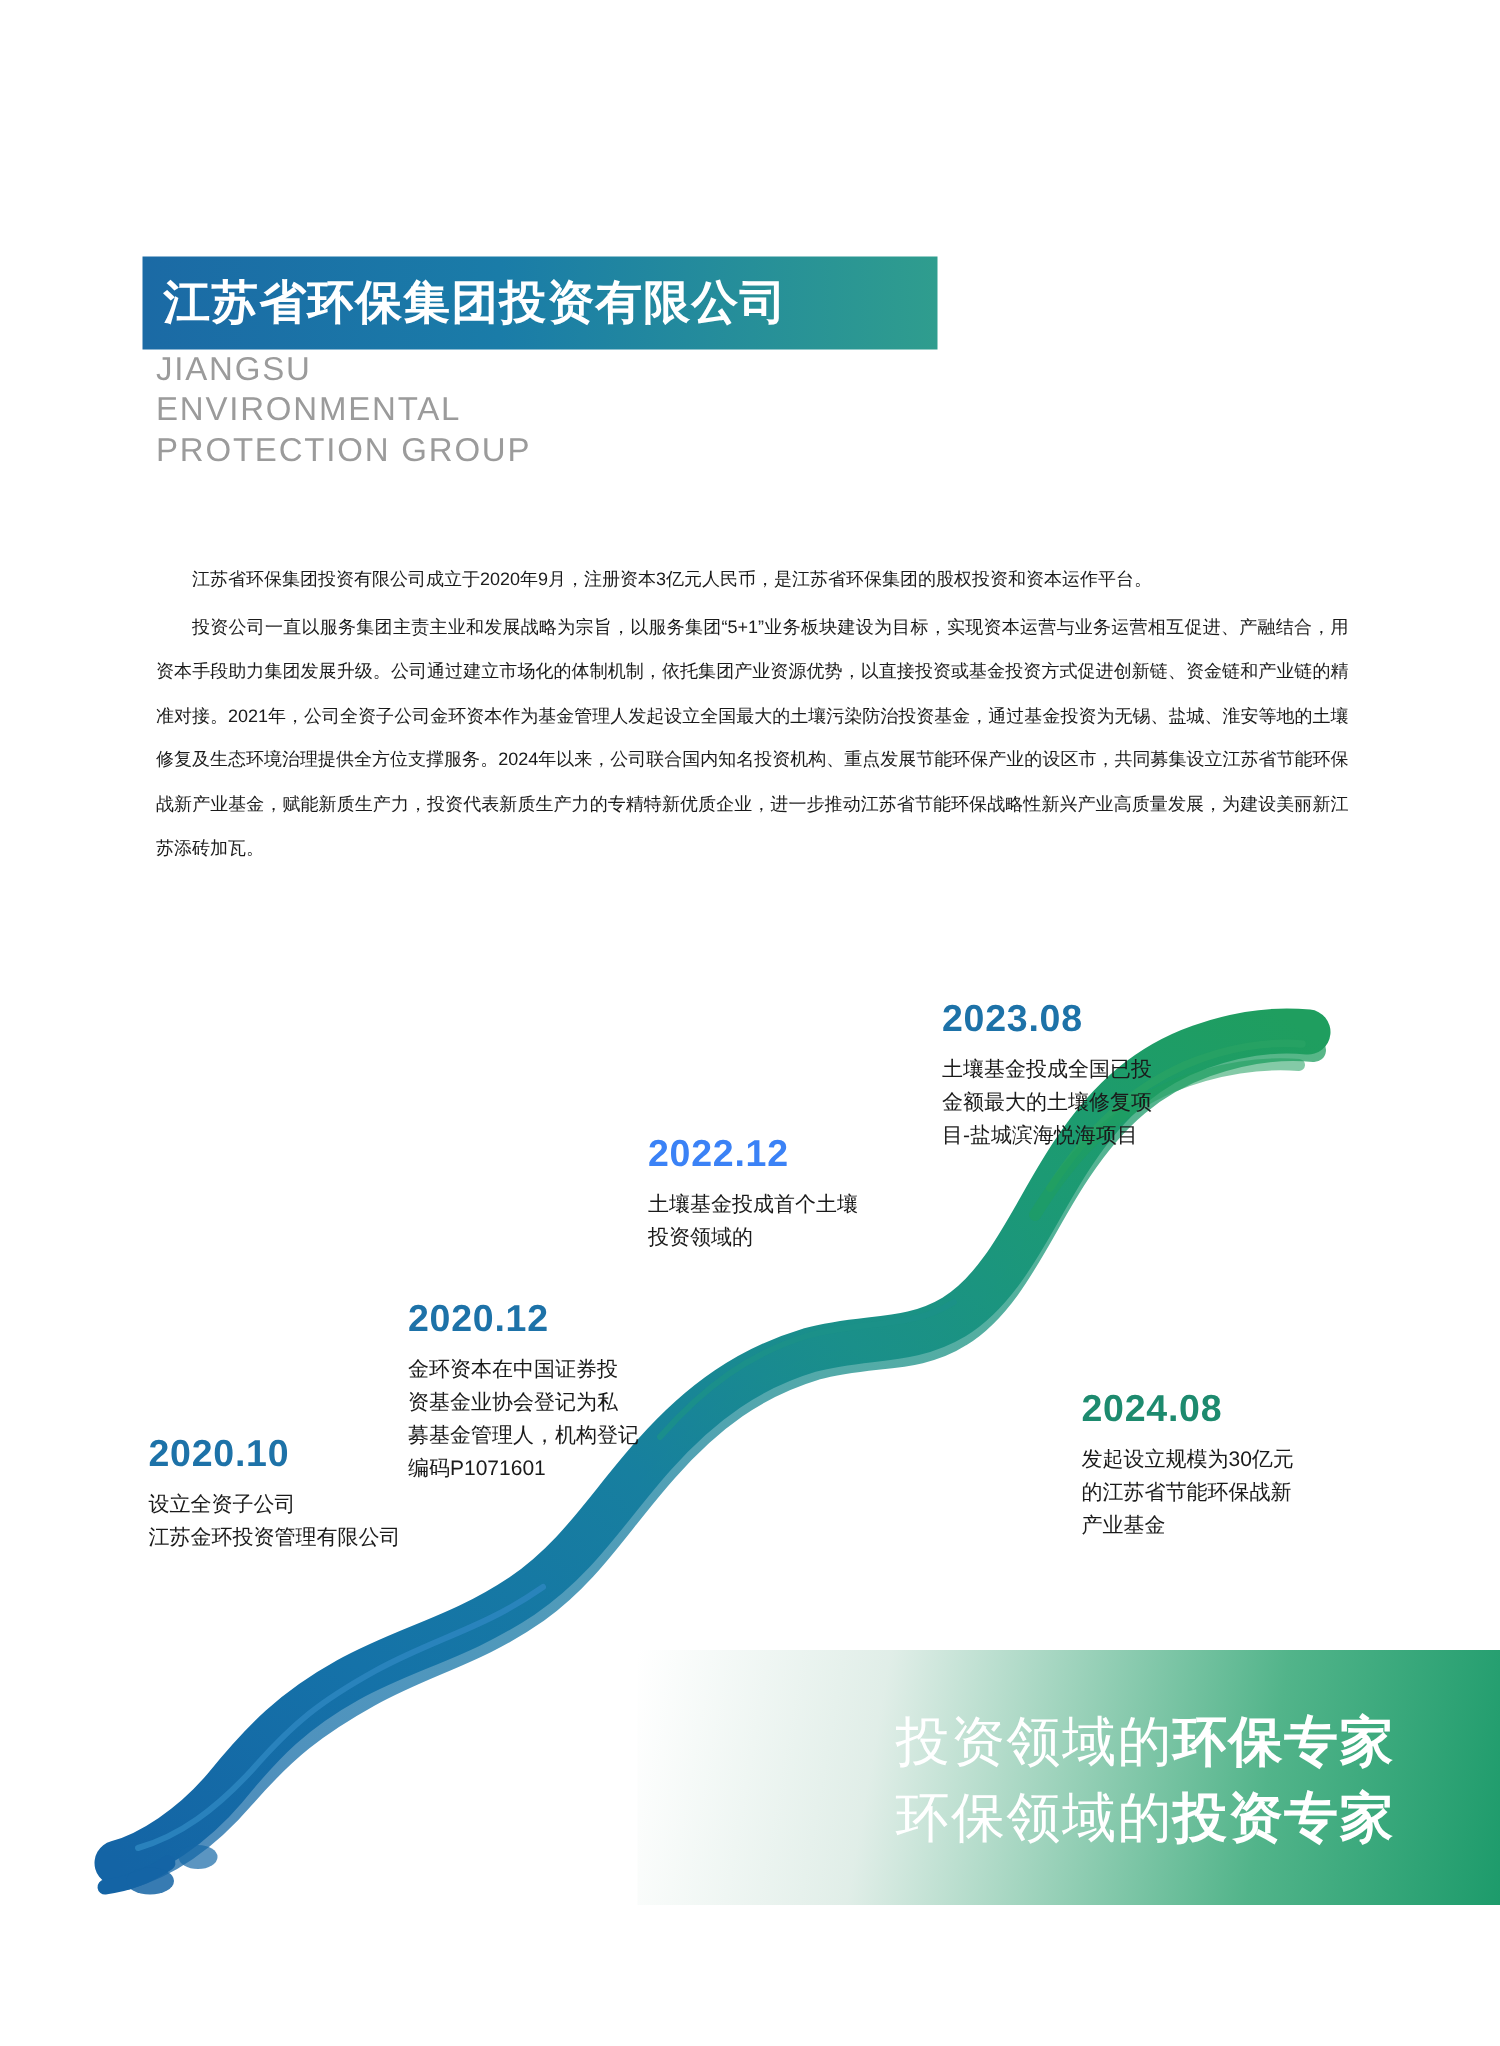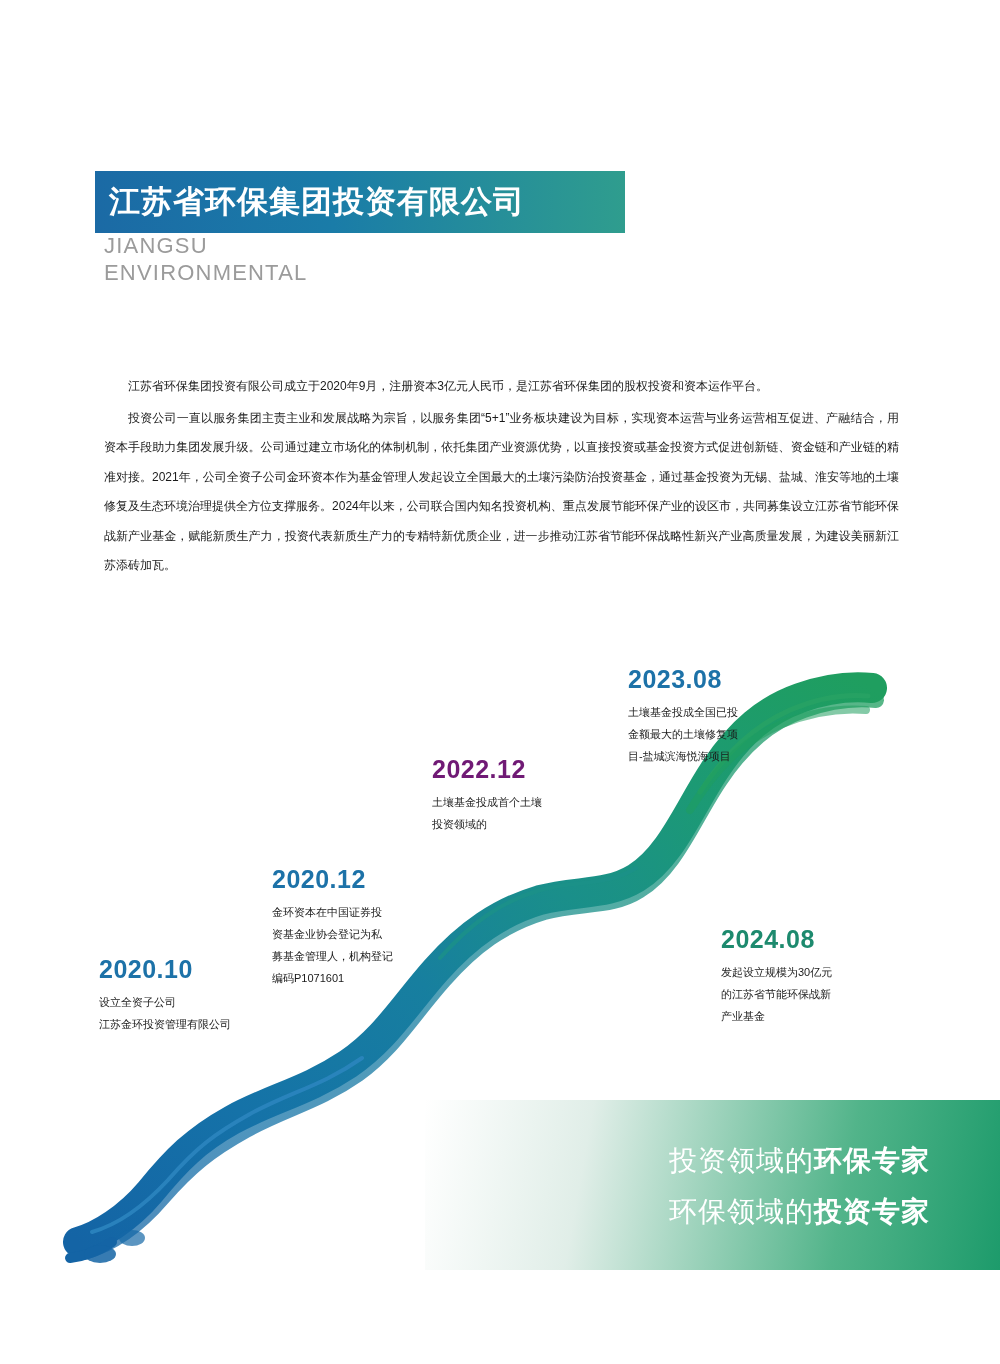--- a/index.html
+++ b/index.html
@@ -76,30 +76,30 @@
 
   
   .milestone { position: absolute; }
   .milestone .year {
     font-size: 25px;
     font-weight: bold;
     letter-spacing: 0.5px;
     margin-bottom: 7px;
   }
   .milestone .desc {
-    font-size: 11px;
+    font-size: 14px;
     line-height: 22px;
     color: #1a1a1a;
   }
   .m-2020-10 { left: 99px; top: 955px; width: 230px; }
   .m-2020-10 .year { color: #1d72a8; }
   .m-2020-12 { left: 272px; top: 865px; width: 210px; }
   .m-2020-12 .year { color: #1d72a8; }
   .m-2022-12 { left: 432px; top: 755px; width: 215px; }
-  .m-2022-12 .year { color: #701a75; }
+  .m-2022-12 .year { color: #3b82f6; }
   .m-2023-08 { left: 628px; top: 665px; width: 215px; }
   .m-2023-08 .year { color: #1d72a8; }
   .m-2024-08 { left: 721px; top: 925px; width: 200px; }
   .m-2024-08 .year { color: #1d8a6e; }
 
   
   .slogan-box {
     position: absolute;
     left: 425px;
     top: 1100px;
@@ -107,36 +107,37 @@
     height: 170px;
     background: linear-gradient(100deg, rgba(255,255,255,0) 0%, rgba(214,232,224,0.75) 28%, #52b48a 72%, #1d9b6b 100%);
   }
   .slogan-text {
     position: absolute;
     left: 510px;
     top: 1135px;
     width: 420px;
     text-align: right;
     color: #ffffff;
-    font-size: 28px;
+    font-size: 36px;
     line-height: 51px;
     letter-spacing: 1px;
   }
   .slogan-text .strong { font-weight: bold; }
 </style>
 </head>
 <body>
 
 <div class="header-band">
   <div class="header-title">江苏省环保集团投资有限公司</div>
 </div>
 
 <div class="eng-title">
   <div>JIANGSU</div>
   <div>ENVIRONMENTAL</div>
+  <div>PROTECTION GROUP</div>
 </div>
 
 <div class="body-copy">
   <p>江苏省环保集团投资有限公司成立于2020年9月，注册资本3亿元人民币，是江苏省环保集团的股权投资和资本运作平台。</p>
   <p>投资公司一直以服务集团主责主业和发展战略为宗旨，以服务集团“5+1”业务板块建设为目标，实现资本运营与业务运营相互促进、产融结合，用资本手段助力集团发展升级。公司通过建立市场化的体制机制，依托集团产业资源优势，以直接投资或基金投资方式促进创新链、资金链和产业链的精准对接。2021年，公司全资子公司金环资本作为基金管理人发起设立全国最大的土壤污染防治投资基金，通过基金投资为无锡、盐城、淮安等地的土壤修复及生态环境治理提供全方位支撑服务。2024年以来，公司联合国内知名投资机构、重点发展节能环保产业的设区市，共同募集设立江苏省节能环保战新产业基金，赋能新质生产力，投资代表新质生产力的专精特新优质企业，进一步推动江苏省节能环保战略性新兴产业高质量发展，为建设美丽新江苏添砖加瓦。</p>
 </div>
 
 <div class="brush-wrap">
   <svg width="1000" height="640" viewBox="0 0 1000 640" xmlns="http://www.w3.org/2000/svg">
     <defs>

